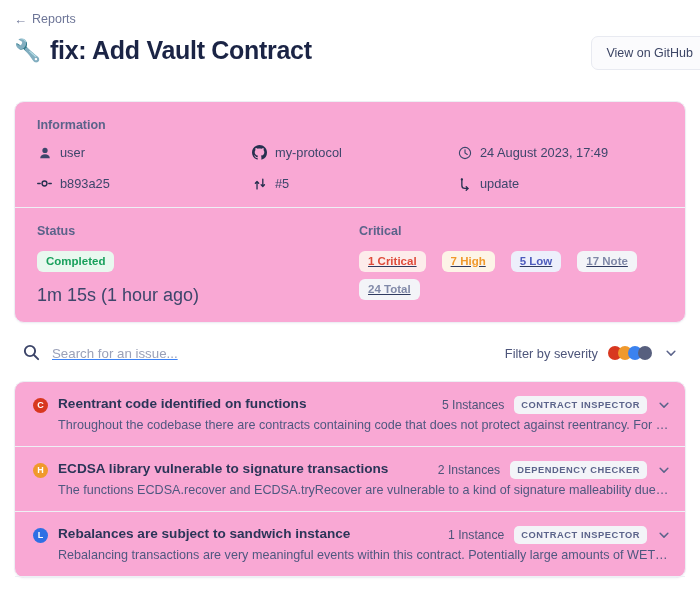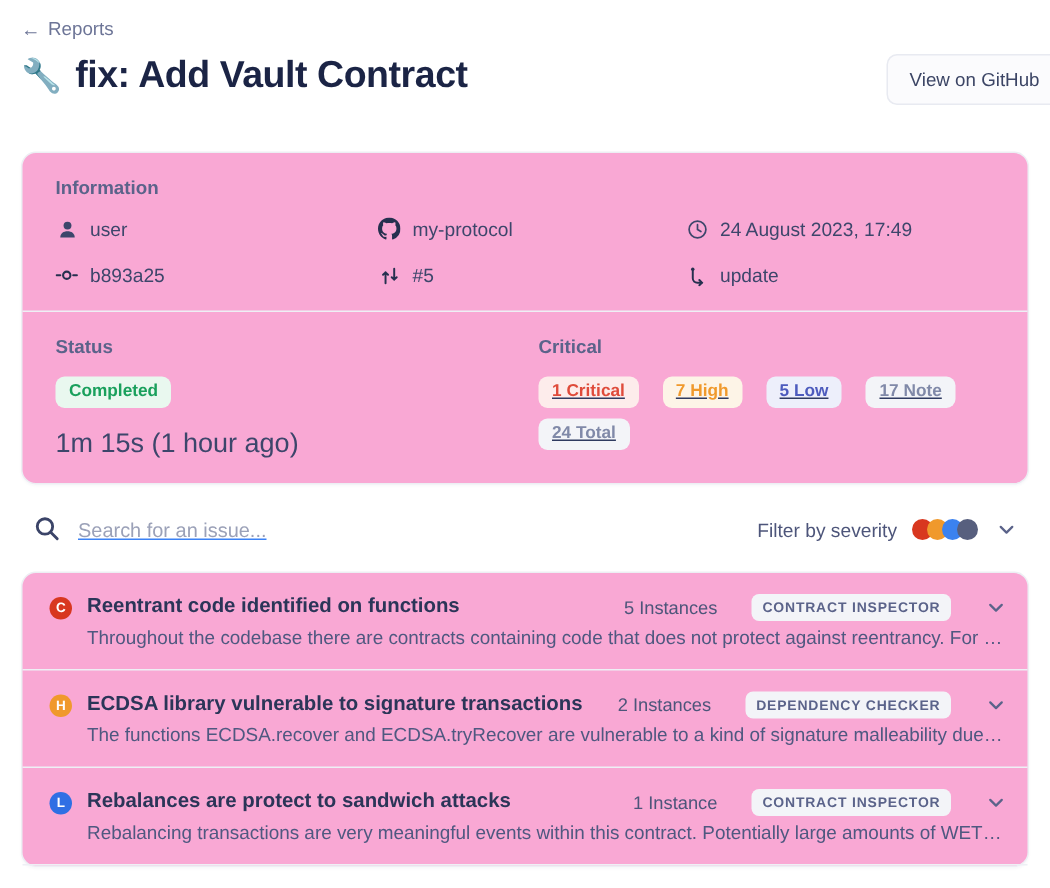--- a/index.html
+++ b/index.html
@@ -130,21 +130,21 @@
   }
   .sev-critical { background: #d8371f; }
   .sev-high     { background: #f0992c; }
   .sev-low      { background: #2f6fe4; }
   .issue-body { flex: 1; min-width: 0; }
   .issue-head { display: flex; align-items: flex-start; gap: 12px; }
   .issue-title {
     font-size: 13.6px; font-weight: bold; color: #2b3558;
     white-space: nowrap; flex: 1; overflow: hidden; text-overflow: ellipsis;
   }
-  .issue-meta { display: flex; align-items: center; gap: 23px; flex: 0 0 auto; }
+  .issue-meta { display: flex; align-items: center; gap: 10px; flex: 0 0 auto; }
   .instances { font-size: 12.2px; color: #4d557a; white-space: nowrap; }
   .tool-tag {
     font-size: 9.3px; font-weight: bold; letter-spacing: 0.55px;
     color: #5b638a; background: #f3f4f8;
     padding: 4px 7px; border-radius: 5px; white-space: nowrap;
   }
   .row-chev { width: 14px; height: 14px; color: #5b638a; flex: 0 0 14px; }
   .issue-desc {
     margin-top: 4px;
     font-size: 12.6px; color: #4f5880;
@@ -326,21 +326,21 @@
         <div class="issue-desc">The functions ECDSA.recover and ECDSA.tryRecover are vulnerable to a kind of signature malleability due to accepting El…</div>
       </div>
     </div>
 
     <div class="issue-divider"></div>
 
     <div class="issue-row">
       <span class="sev sev-low">L</span>
       <div class="issue-body">
         <div class="issue-head">
-          <span class="issue-title">Rebalances are protect to sandwich attacks</span>
+          <span class="issue-title">Rebalances are subject to sandwich instance</span>
           <span class="issue-meta">
             <span class="instances">1 Instance</span>
             <span class="tool-tag">CONTRACT INSPECTOR</span>
             <span class="row-chev">
               <svg width="14" height="14" viewBox="0 0 16 16" fill="none" stroke="#5b638a" stroke-width="1.7" stroke-linecap="round" stroke-linejoin="round">
                   <path d="M3.6 6 8 10.4 12.4 6"></path>
                 </svg>
             </span>
           </span>
         </div>

